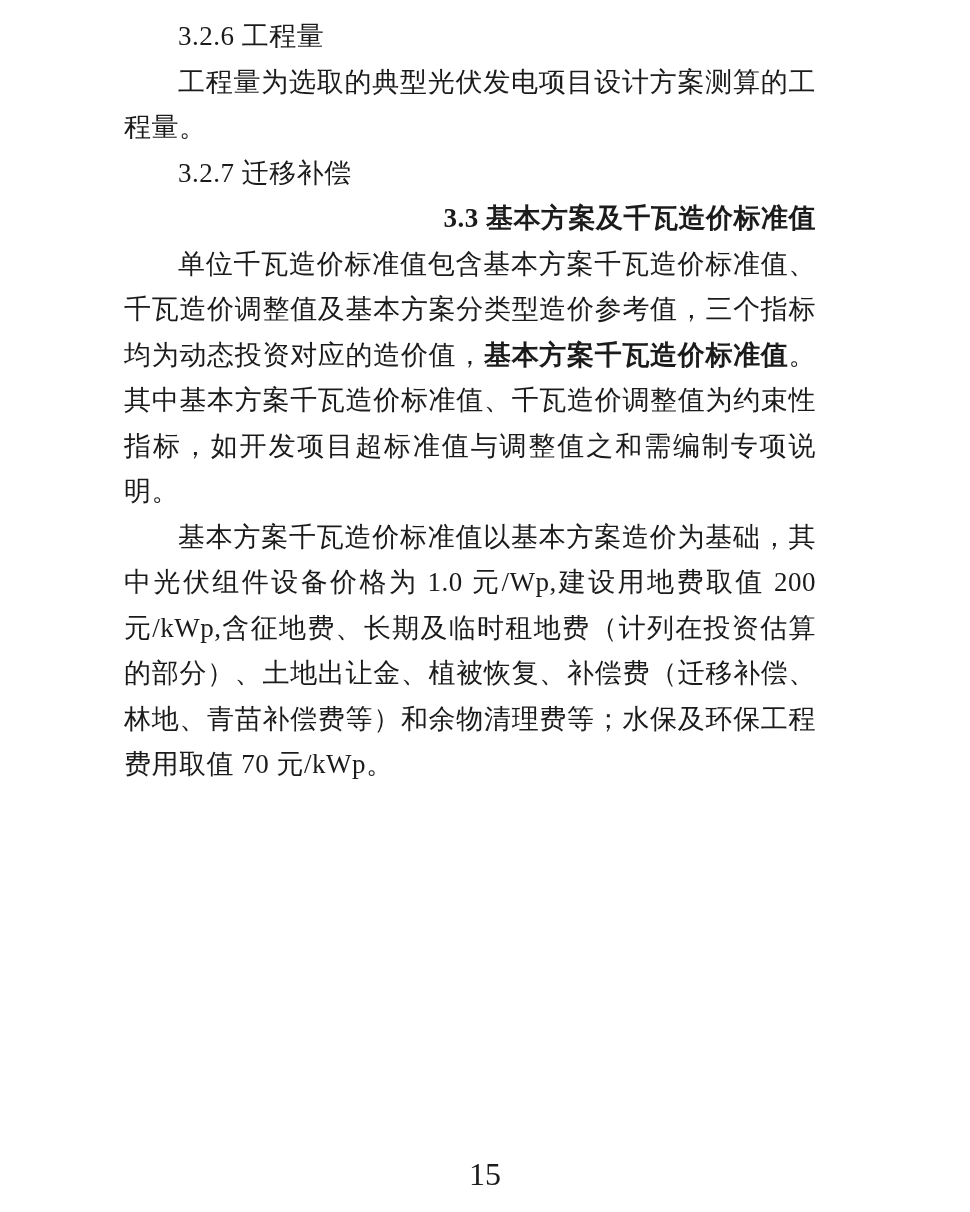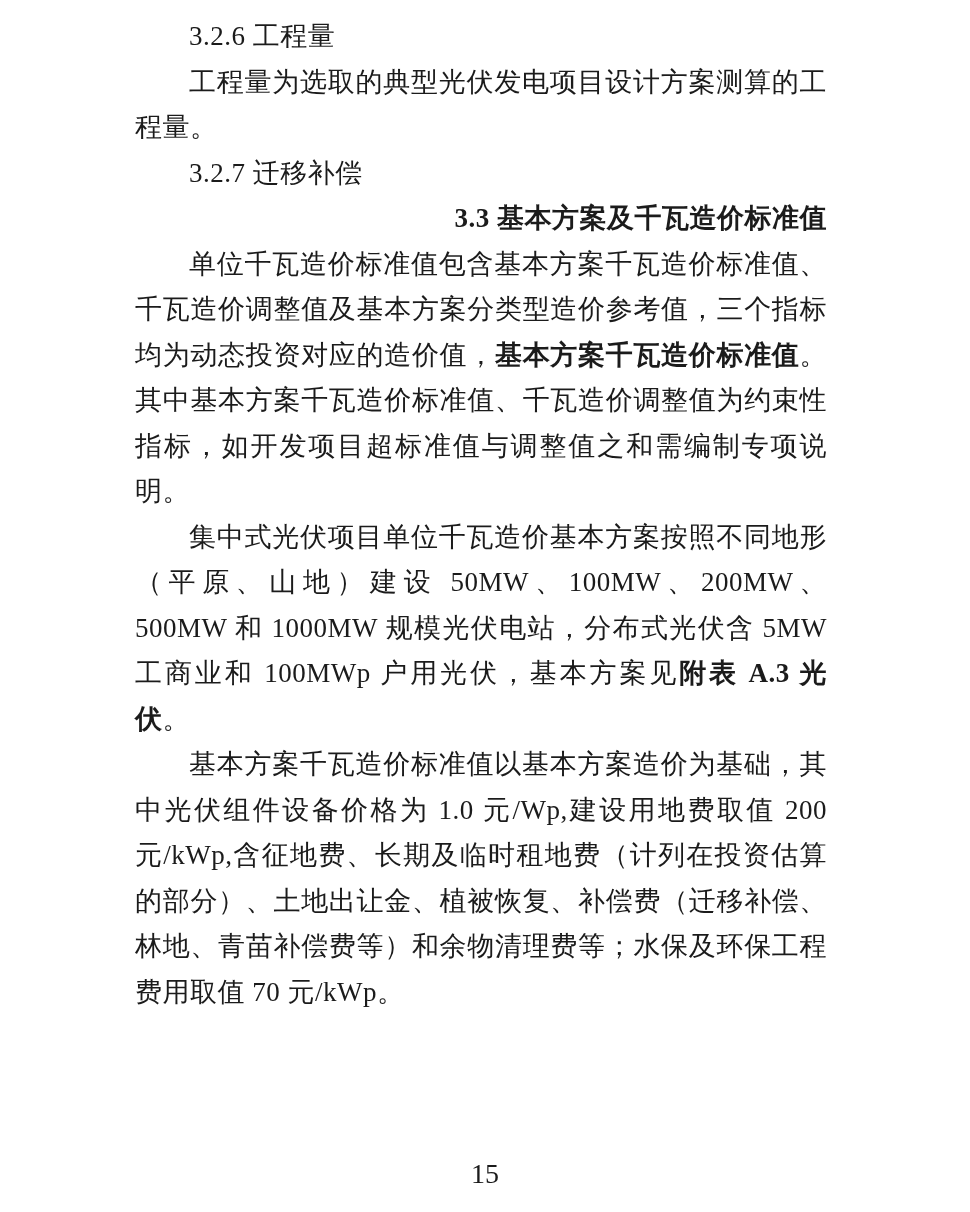--- a/index.html
+++ b/index.html
@@ -11,21 +11,21 @@
     position: relative;
     width: 970px;
     height: 1212px;
     background: #ffffff;
     overflow: hidden;
     font-family: "Liberation Serif", "DejaVu Serif", serif;
     color: #1b1b1b;
   }
   .content {
     position: absolute;
-    left: 135px;
+    left: 124px;
     top: 14px;
     width: 692px;
     font-size: 27px;
     line-height: 45.5px;
     text-align: justify;
     letter-spacing: 0.5px;
   }
   .content p {
     margin: 0;
     padding: 0;
@@ -40,21 +40,21 @@
   }
   .content b {
     font-weight: bold;
   }
   .footer {
     position: absolute;
     top: 1158px;
     left: 0;
     width: 100%;
     text-align: center;
-    font-size: 28px;
+    font-size: 32px;
     line-height: 32px;
     color: #1b1b1b;
   }
 </style>
 </head>
 <body>
 
 <div class="page">
   <div class="content">
 
@@ -63,21 +63,20 @@
     <p>工程量为选取的典型光伏发电项目设计方案测算的工程量。</p>
 
     <p class="subheading">3.2.7 迁移补偿</p>
 
 
     <p class="mainheading">3.3 基本方案及千瓦造价标准值</p>
 
     <p><span>单位千瓦造价标准值包含基本方案千瓦造价标准值、千瓦造价调整值及基本方案分类型造价参考值，三个指标均为动态投资对应的造价值，</span><b>基本方案千瓦造价标准值</b><span>。其中基本方案千瓦造价标准值、千瓦造价调整值为约束性指标，如开发项目超标准值与调整值之和需编制专项说明。</span></p>
 
 
-    <p><span>集中式光伏项目单位千瓦造价基本方案按照不同地形（平原、山地）建设 50MW、100MW、200MW、500MW 和 1000MW 规模光伏电站，分布式光伏含 5MW 工商业和 100MWp 户用光伏，基本方案见</span><b>附表 A.3 光伏</b><span>。</span></p>
 
 
     <p>基本方案千瓦造价标准值以基本方案造价为基础，其中光伏组件设备价格为 1.0 元/Wp,建设用地费取值 200 元/kWp,含征地费、长期及临时租地费（计列在投资估算的部分）、土地出让金、植被恢复、补偿费（迁移补偿、林地、青苗补偿费等）和余物清理费等；水保及环保工程费用取值 70 元/kWp。</p>
 
   </div>
 
   <div class="footer">15</div>
 </div>
 
 </body></html>

